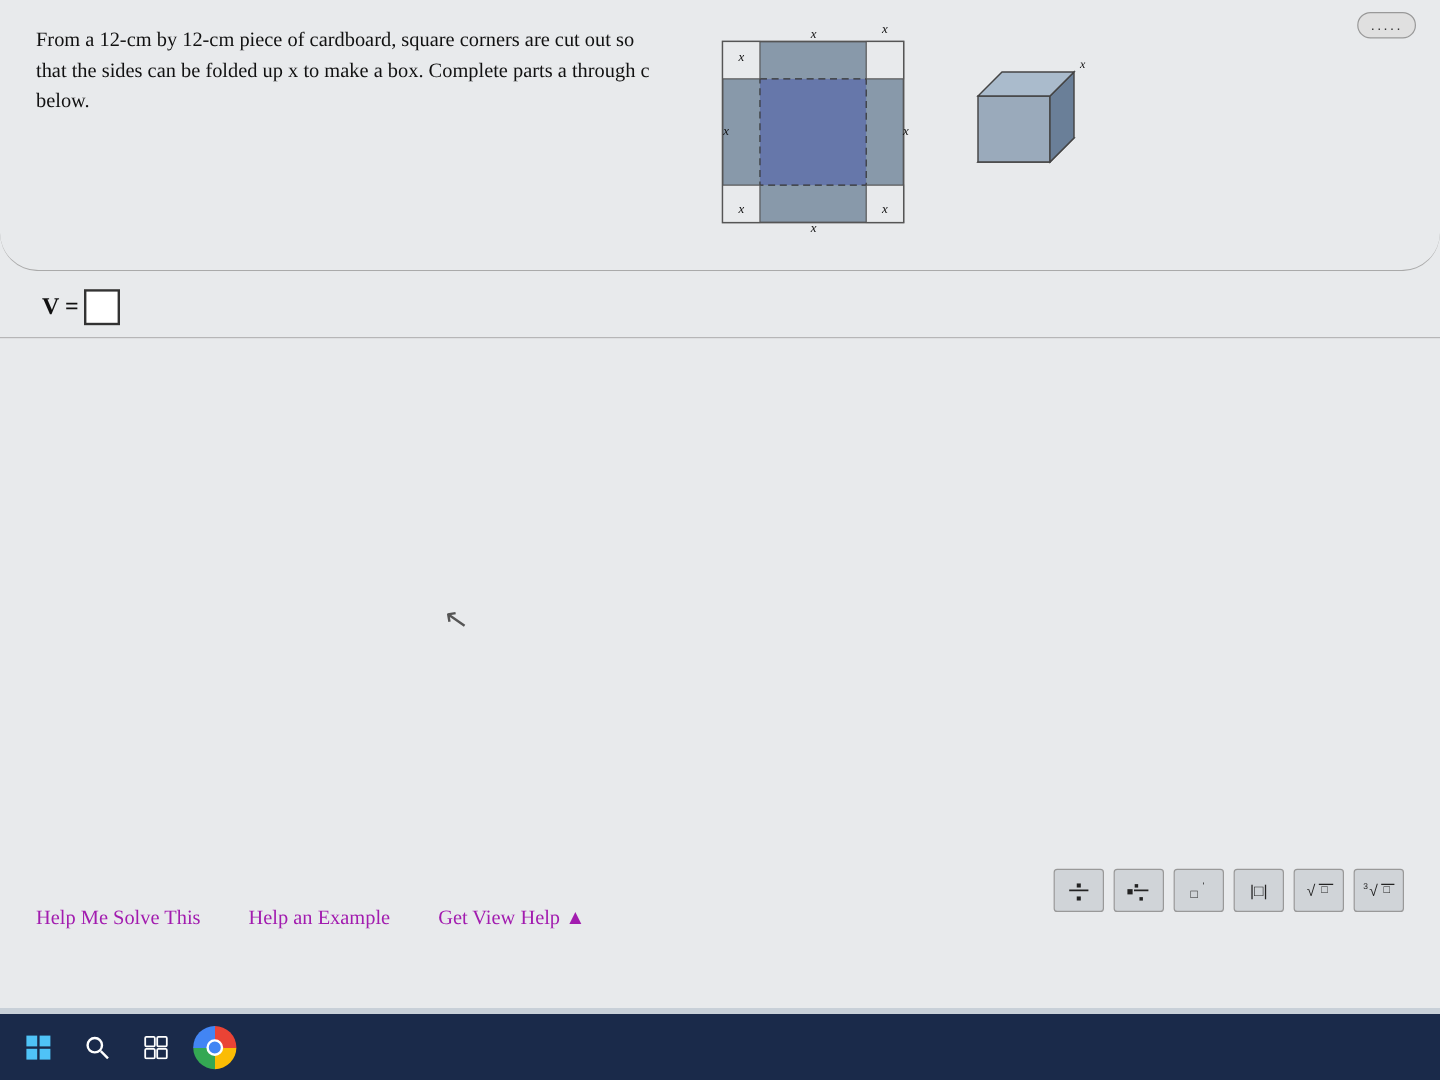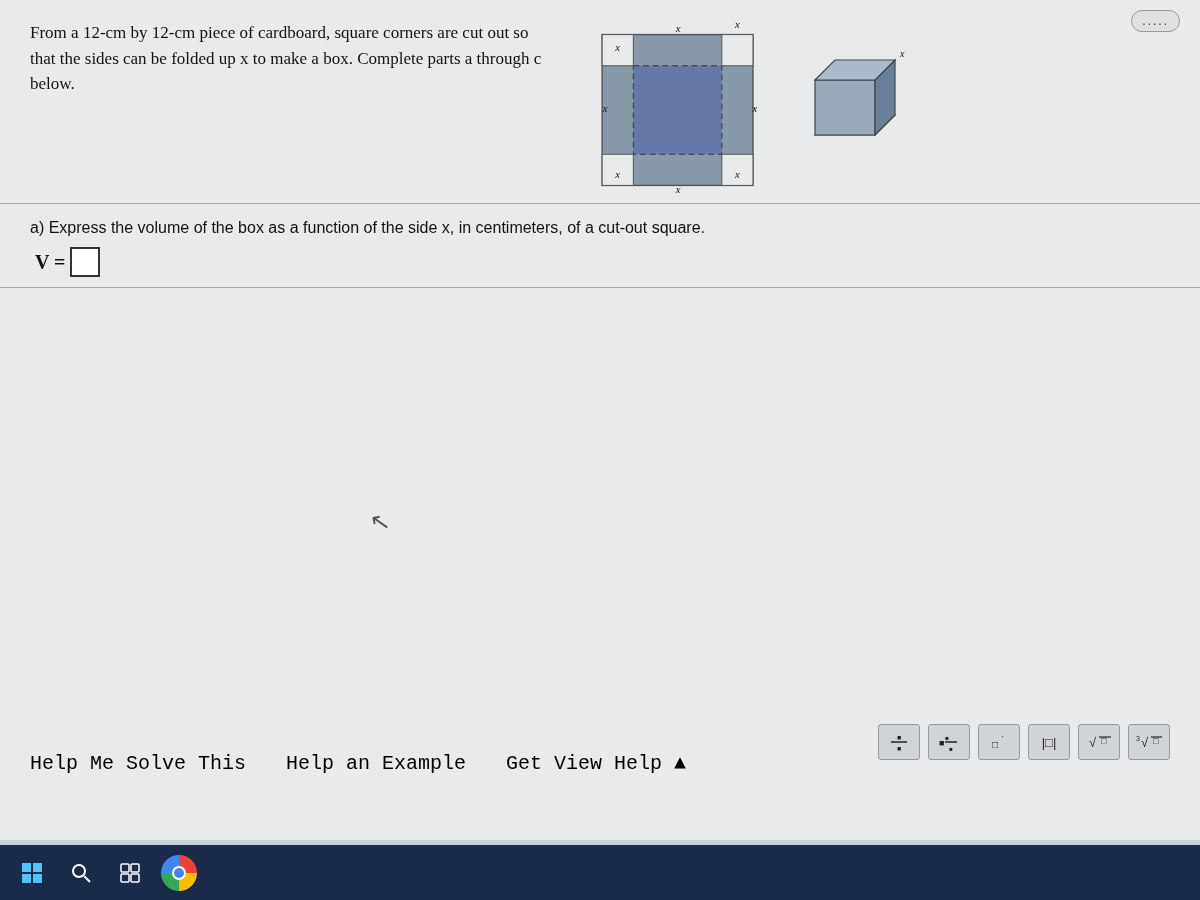--- a/index.html
+++ b/index.html
@@ -19,26 +19,27 @@
       left: 0;
       right: 0;
       bottom: 60px;
       background: #e8eaec;
       display: flex;
       flex-direction: column;
     }
 
     .problem-area {
       background: #e8eaec;
-      padding: 20px 30px 3px 30px;
+      padding: 20px 30px 25px 30px;
       display: flex;
       align-items: flex-start;
       gap: 20px;
       border-bottom: 1px solid #aaa;
       position: relative;
+      border-radius: 32px;
     }
 
     .problem-text {
       font-size: 17px;
       line-height: 1.5;
       color: #111;
       flex: 1;
       max-width: 520px;
     }
 
@@ -163,24 +164,24 @@
     .bottom-links {
       position: absolute;
       bottom: 65px;
       left: 30px;
       display: flex;
       gap: 40px;
       align-items: center;
     }
 
     .bottom-link {
-      font-size: 20px;
-      color: #000000;
-      cursor: pointer;
-      font-family: Liberation Mono, monospace;
+      font-size: 17px;
+      color: #a21caf;
+      cursor: pointer;
+      font-family: Liberation Serif, serif;
       text-decoration: none;
     }
 
     
     .taskbar {
       position: absolute;
       bottom: 0;
       left: 0;
       right: 0;
       height: 55px;
@@ -285,21 +286,20 @@
 
           <text x="100" y="12" font-size="10" fill="#111" font-style="italic">x</text>
         </svg>
       </div>
     </div>
 
     <button class="more-options-btn">.....</button>
   </div>
 
   <div class="part-a-section">
-    <div class="part-a-label">a) Express the volume of the box as a function of the side x, in centimeters, of a cut-out square.</div>
     <div class="equation-row">
       <span class="v-equals">V =</span>
       <div class="answer-box"></div>
     </div>
   </div>
 
   <div class="work-area">
 
     <div class="cursor-arrow">↖</div>
 

